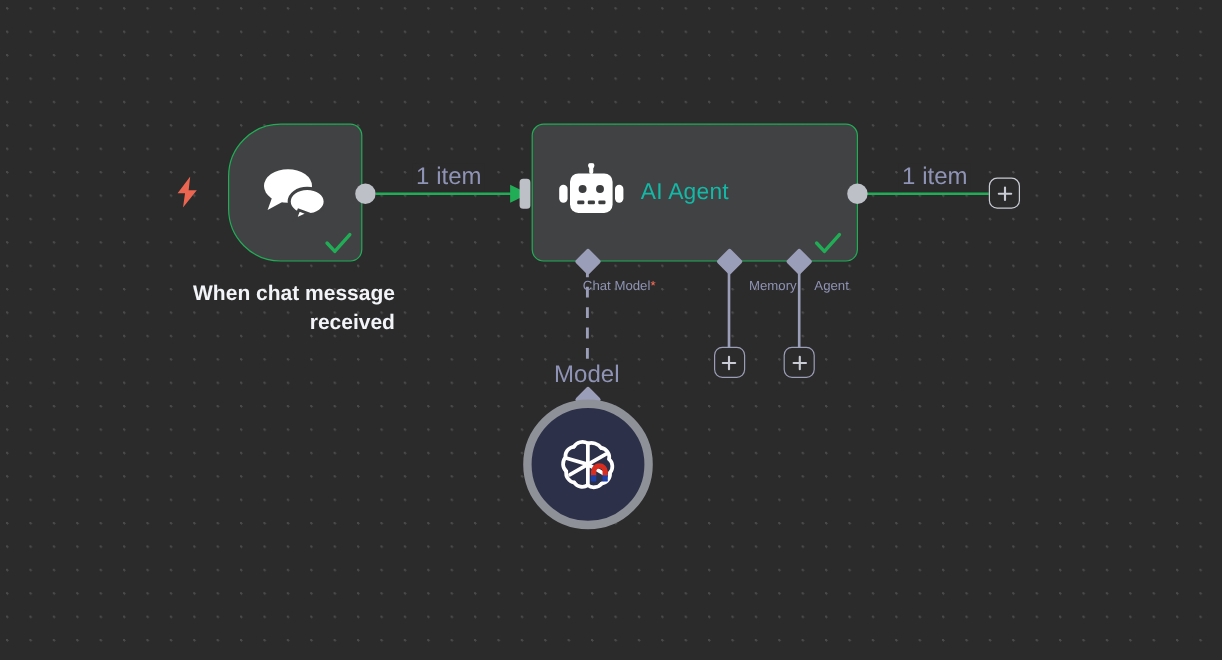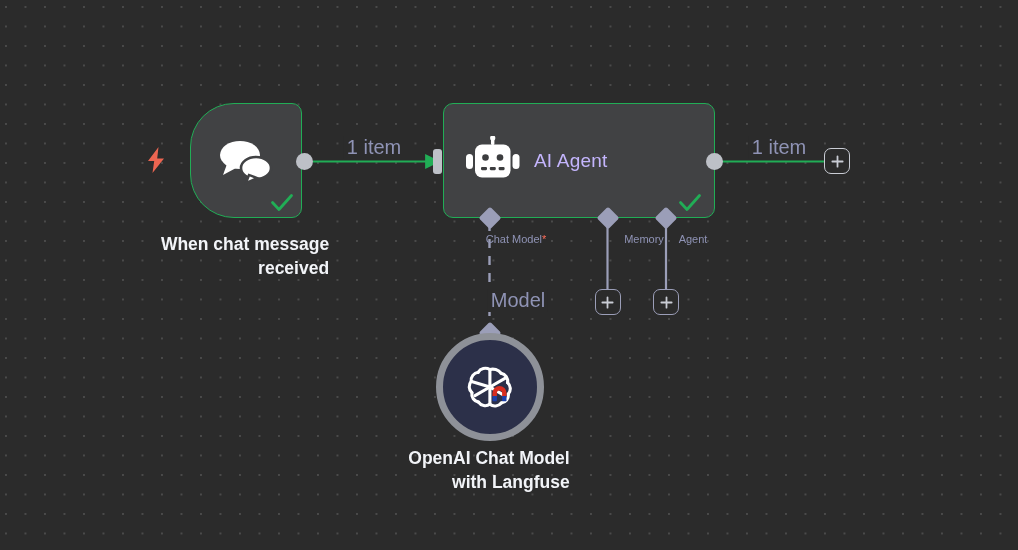--- a/index.html
+++ b/index.html
@@ -55,21 +55,21 @@
     border-radius:10px;
   }
   .agent-node .robot {
     position:absolute; left:20px; top:50%;
     transform:translateY(-50%);
     width:58px; height:50px;
   }
   .agent-title {
     position:absolute; left:90px; top:50%;
     transform:translateY(-50%);
-    color:#c4b5fd;
+    color:#14b8a6;
     font-size:19px;
     letter-spacing:0.2px;
     white-space:nowrap;
   }
 
   
   .out-dot {
     position:absolute;
     width:17px; height:17px;
     border-radius:50%;
@@ -253,21 +253,21 @@
     <svg viewBox="0 0 16 16" width="15" height="15">
       <path d="M8 2.5 V13.5 M2.5 8 H13.5" stroke="#c9ccd4" stroke-width="1.9" stroke-linecap="round"></path>
     </svg>
   </div>
   <div class="plus-btn sub-style" style="left:653px; top:289px;">
     <svg viewBox="0 0 16 16" width="15" height="15">
       <path d="M8 2.5 V13.5 M2.5 8 H13.5" stroke="#c9ccd4" stroke-width="1.9" stroke-linecap="round"></path>
     </svg>
   </div>
 
-  <div class="edge-label" style="left:489px; top:289px;margin-left:29px;">Model</div>
+  <div class="edge-label" style="left:489px; top:301px;">Model</div>
 
   <div class="diamond" style="left:482px; top:325px;"></div>
 
   <div class="model-node">
     <span class="oai">
       <svg viewBox="0 0 52 52" width="52" height="52">
         <g fill="none" stroke="#ffffff" stroke-width="3.1" stroke-linejoin="round" stroke-linecap="round">
           <path d="M26 8.5 C21.5 6 16.5 7.4 14.2 11.3"></path>
           <path d="M14.2 11.3 C9.8 11.9 6.6 15.9 7.2 20.3"></path>
           <path d="M7.2 20.3 C4.3 23.6 4.6 28.8 7.9 31.7"></path>
@@ -284,16 +284,14 @@
         </g>
         <g>
           <path d="M28.5 32 a7 7 0 0 1 14 0 v3.5 h-4.4 V32 a2.6 2.6 0 0 0 -5.2 0 v3.5 h-4.4 Z" fill="#d92d20"></path>
           <rect x="28.5" y="35" width="4.4" height="5.2" rx="0.6" fill="#1c3fa8"></rect>
           <rect x="38.1" y="35" width="4.4" height="5.2" rx="0.6" fill="#1c3fa8"></rect>
         </g>
       </svg>
     </span>
   </div>
 
-  <div class="caption" style="left:489px; top:446px;">OpenAI Chat Model
-with Langfuse</div>
 
 </div>
 
 </body></html>

